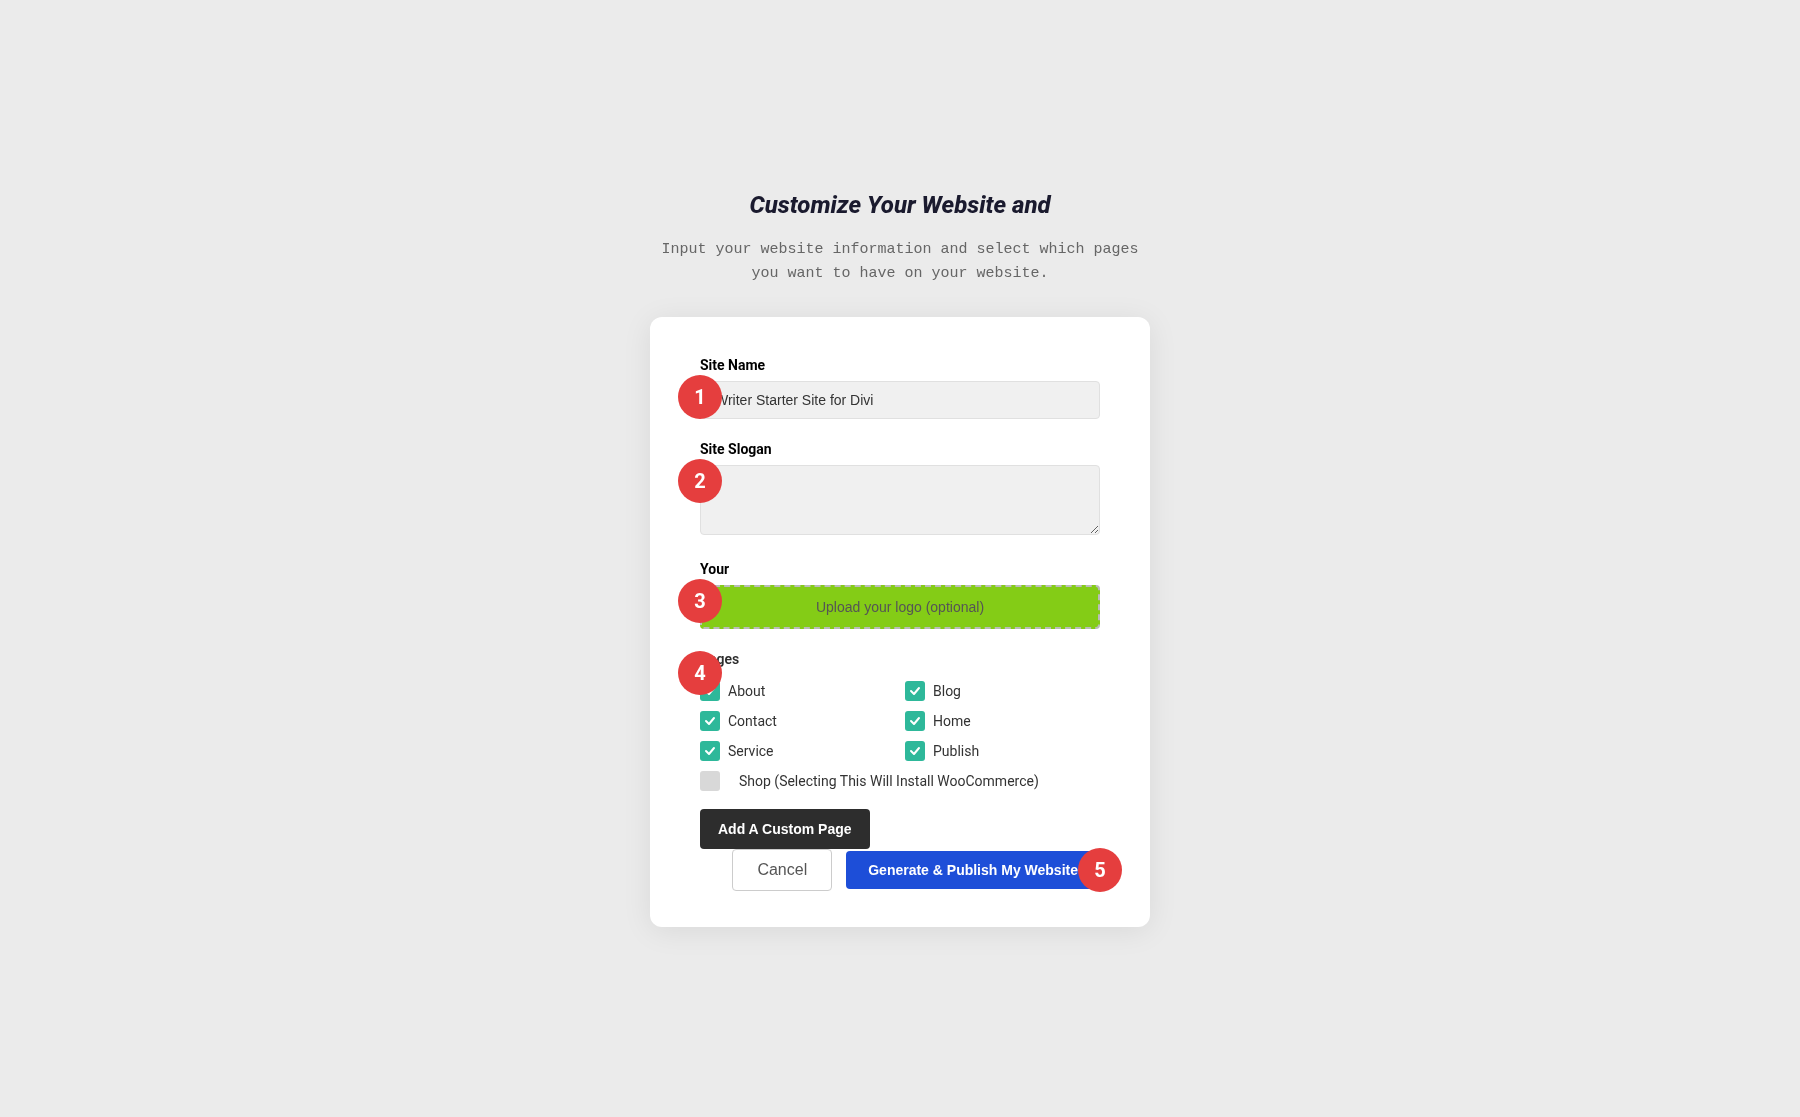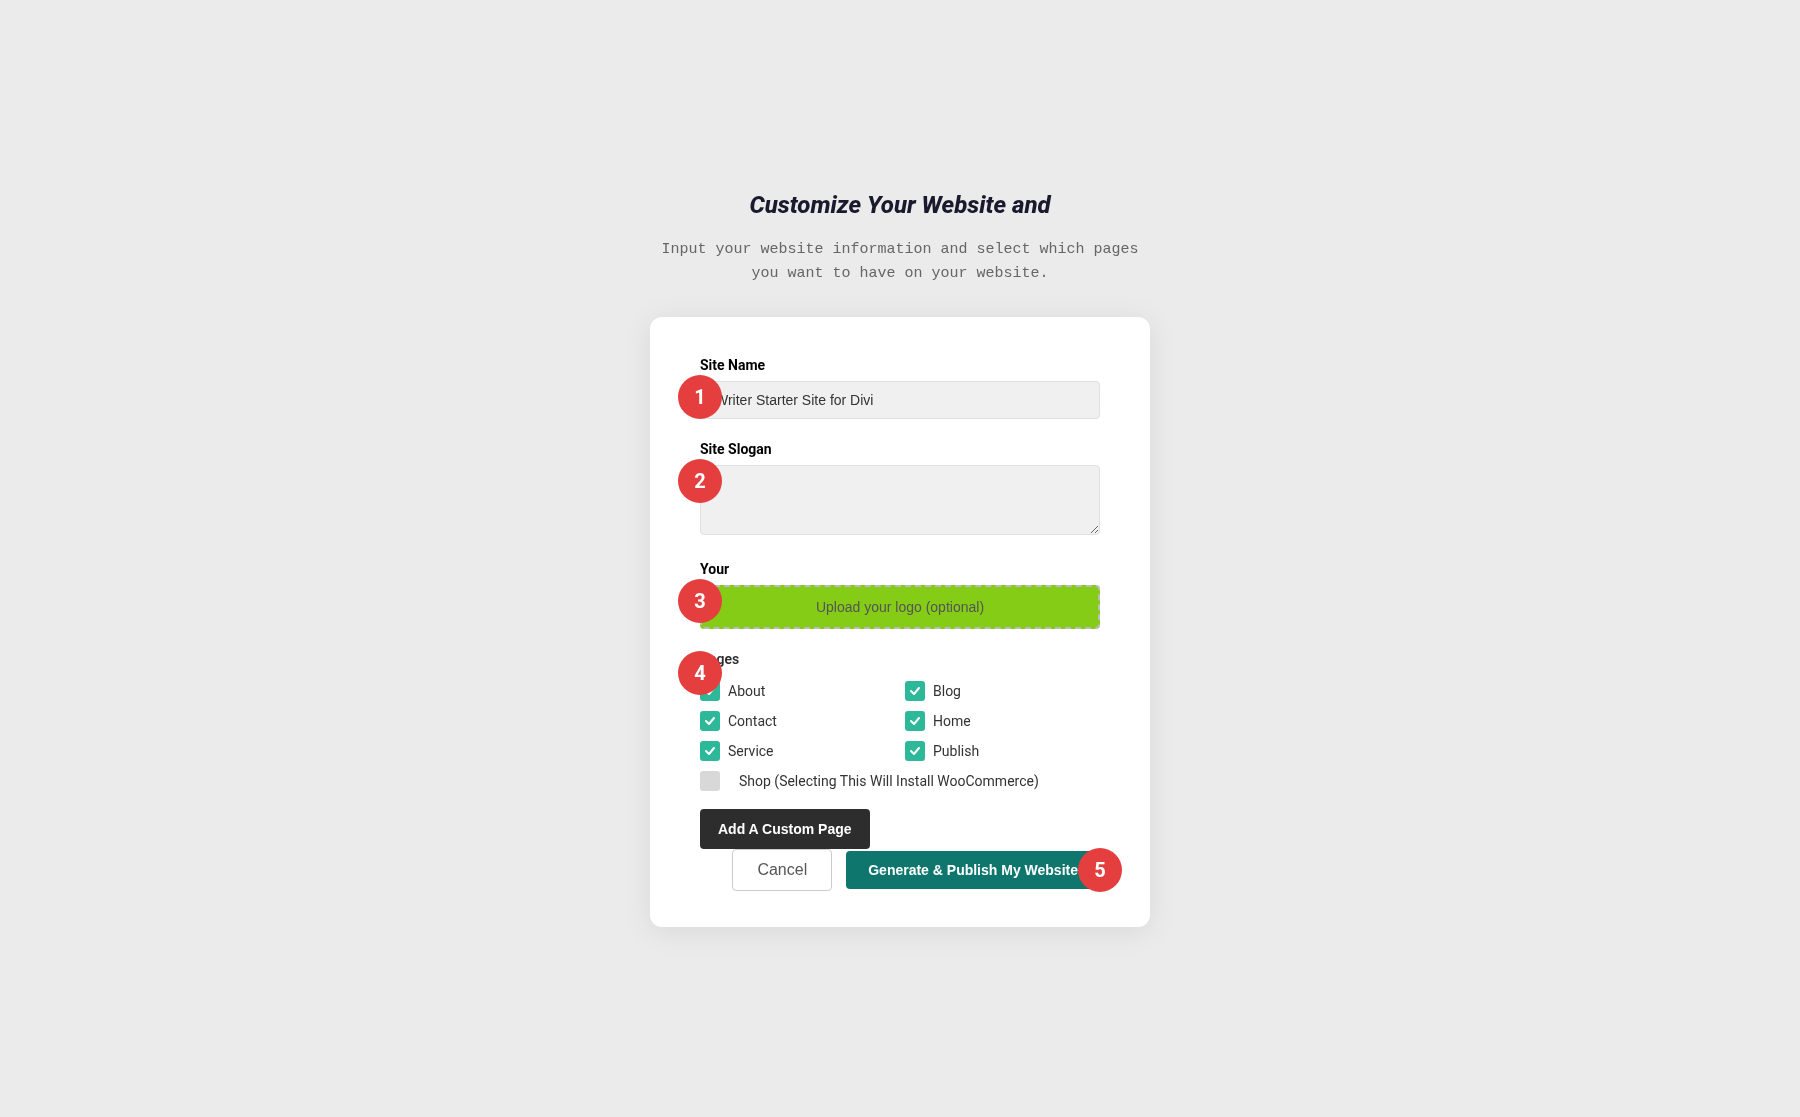--- a/index.html
+++ b/index.html
@@ -204,21 +204,21 @@
       border: 1px solid #ccc;
       border-radius: 4px;
       cursor: pointer;
     }
 
     .generate-btn {
       padding: 11px 22px;
       font-size: 14px;
       font-weight: 700;
       color: #fff;
-      background-color: #0f766e;
+      background-color: #1d4ed8;
       border: none;
       border-radius: 4px;
       cursor: pointer;
     }
 
     .step-badge-footer {
       width: 44px;
       height: 44px;
       border-radius: 50%;
       background-color: #e53e3e;

